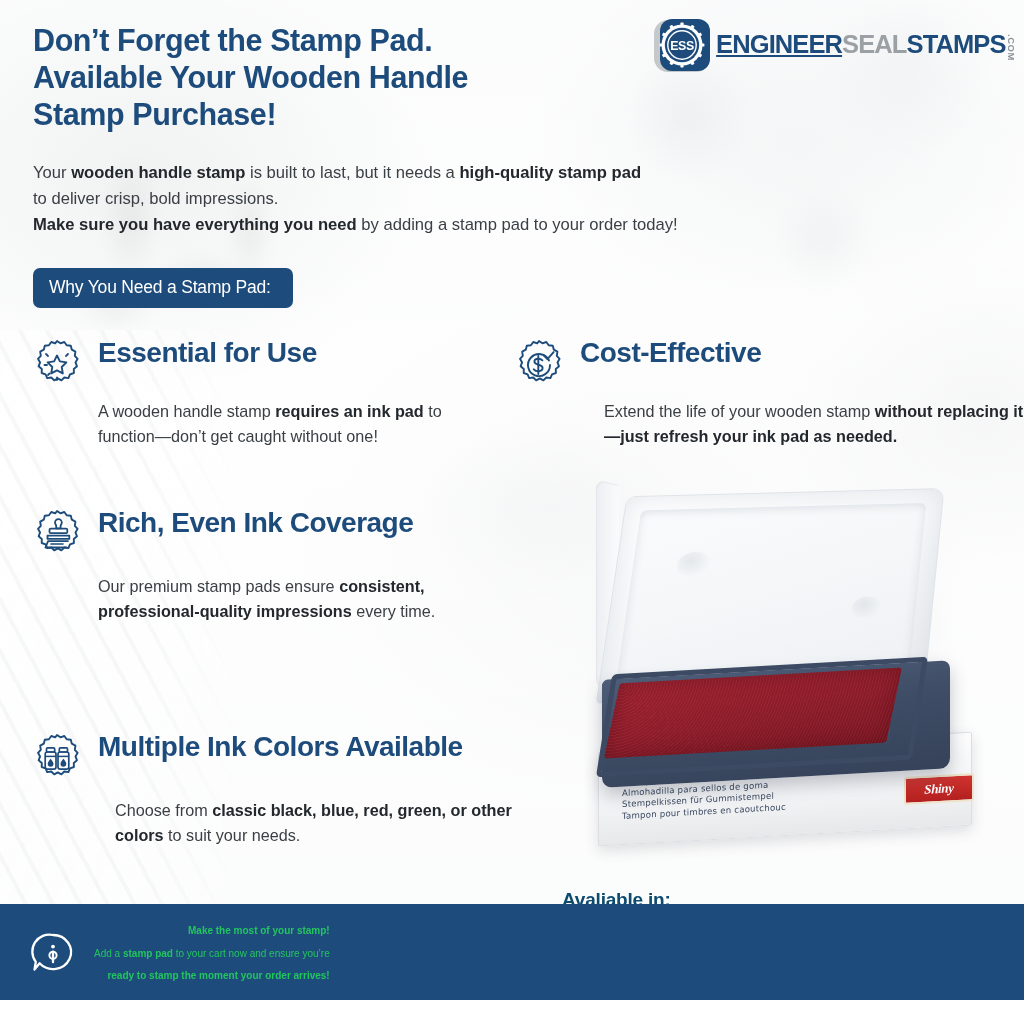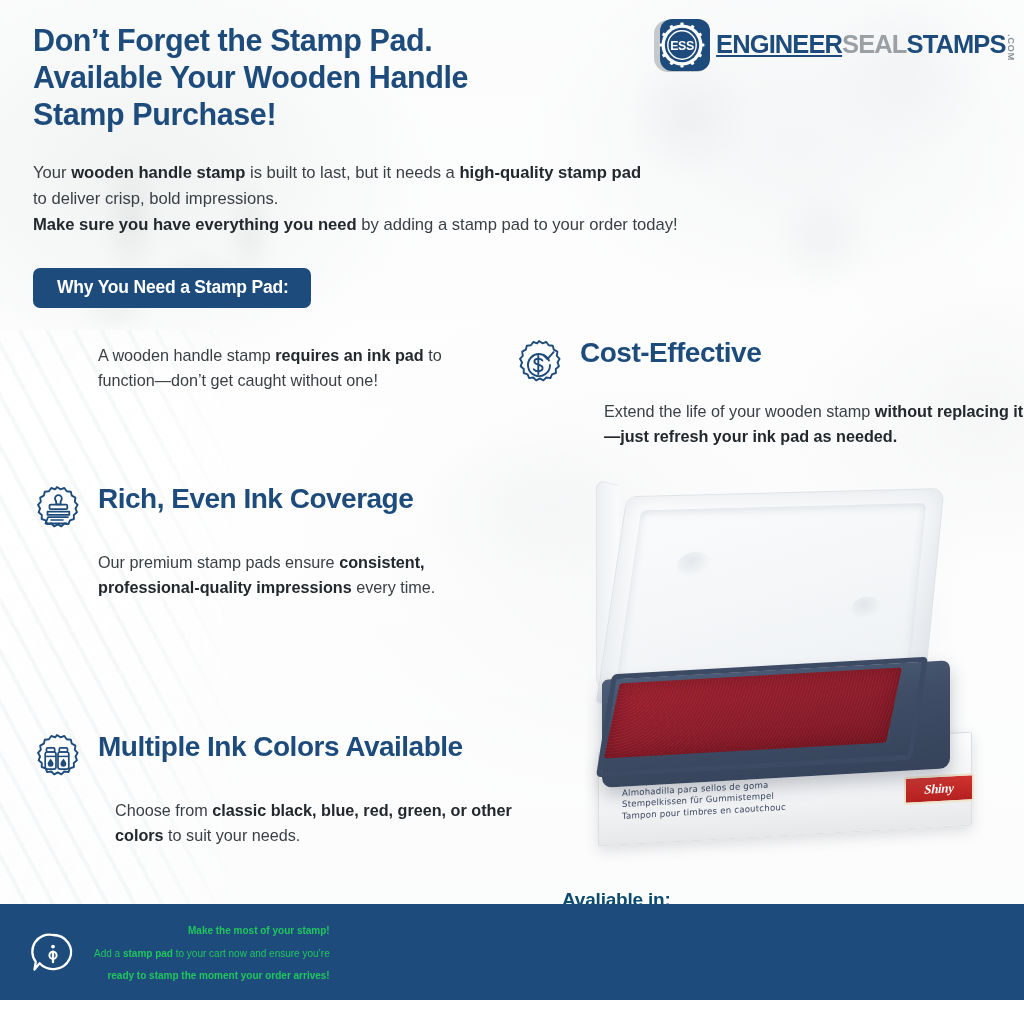--- a/index.html
+++ b/index.html
@@ -60,35 +60,35 @@
   .lw-b{color:#9ba0a4;}
   .lw-c{color:#1d4c7c;}
   .lw-dot{writing-mode:vertical-rl;font-size:9.5px;letter-spacing:.5px;color:#8f9499;font-weight:700;margin-left:1px;margin-top:2px;}
 
   
   .intro{position:absolute;left:33px;top:160px;width:880px;font-size:16.6px;line-height:26px;color:#3a3f44;}
   .intro b{color:#23282d;font-weight:700;}
 
   
   .pill{position:absolute;left:33px;top:268px;background:#1d4c7c;color:#fff;
-    font-weight:700;font-size:17.5px;padding:9px 22px 10px 24px;border-radius:7px;letter-spacing:-.2px;}
+    font-weight:400;font-size:17.5px;padding:9px 22px 10px 16px;border-radius:7px;letter-spacing:-.2px;}
 
   
   .feat{position:absolute;}
   .feat .fhead{display:flex;align-items:flex-start;gap:14px;}
   .ficon{width:54px;height:54px;flex:0 0 auto;margin-top:2px;}
   .ftitle{font-size:28px;line-height:33px;font-weight:700;color:#1d4c7c;letter-spacing:-.5px;}
   .fbody{font-size:16.2px;line-height:24.5px;color:#3a3f44;}
   .fbody b{color:#23282d;font-weight:700;}
 
   #feat-essential{left:30px;top:336px;width:470px;}
   #feat-essential .fbody{margin-left:68px;margin-top:7px;width:400px;}
   #feat-cost{left:512px;top:336px;width:520px;}
   #feat-cost .fbody{margin-left:92px;margin-top:7px;width:420px;}
-  #feat-rich{left:30px;top:482px;width:470px;}
+  #feat-rich{left:30px;top:506px;width:470px;}
   #feat-rich .fbody{margin-left:68px;margin-top:12px;width:380px;}
   #feat-colors{left:30px;top:730px;width:500px;}
   #feat-colors .fbody{margin-left:85px;margin-top:12px;width:415px;}
 
   
   .product{position:absolute;left:556px;top:470px;width:460px;height:420px;}
   .prod-bg{position:absolute;inset:0;background:
      radial-gradient(ellipse 260px 180px at 45% 40%, rgba(232,234,236,.85), rgba(250,250,251,0) 72%);}
 
   .box{position:absolute;left:42px;top:272px;width:372px;height:92px;
@@ -220,20 +220,36 @@
       </div>
       <div>to deliver crisp, bold impressions.</div>
       <div>
         <b>Make sure you have everything you need</b><span> by adding a stamp pad to your order today!</span>
       </div>
     </div>
 
     <div class="pill">Why You Need a Stamp Pad:</div>
 
     <div class="feat" id="feat-essential">
+      <div class="fhead">
+        <div class="ficon">
+          <svg viewBox="0 0 54 54" width="54" height="54">
+            <path d="M27 3 l3.4 2.3 3.9-1.3 2.4 3.3 4.1 .4 1 4 3.6 2 -.6 4.1 2.8 3 -2.1 3.6 1.5 3.9-3.2 2.6 .1 4.1-3.9 1.3-1.6 3.8-4.1-.6-2.9 2.9-3.6-2-3.6 2-2.9-2.9-4.1 .6-1.6-3.8-3.9-1.3 .1-4.1-3.2-2.6 1.5-3.9-2.1-3.6 2.8-3-.6-4.1 3.6-2 1-4 4.1-.4 2.4-3.3 3.9 1.3Z" fill="none" stroke="#1d4c7c" stroke-width="1.9" stroke-linejoin="round"></path>
+            <path d="M27 17.5 l2.9 5.9 6.5 .95 -4.7 4.6 1.1 6.5 -5.8-3.05 -5.8 3.05 1.1-6.5 -4.7-4.6 6.5-.95Z" fill="none" stroke="#1d4c7c" stroke-width="1.9" stroke-linejoin="round"></path>
+            <g stroke="#1d4c7c" stroke-width="1.8" stroke-linecap="round">
+              <line x1="16" y1="16" x2="18" y2="18"></line>
+              <line x1="38" y1="16" x2="36" y2="18"></line>
+              <line x1="14.5" y1="27" x2="17" y2="27"></line>
+              <line x1="27" y1="39.5" x2="27" y2="42"></line>
+              <line x1="18" y1="37" x2="19.5" y2="35.5"></line>
+            </g>
+          </svg>
+        </div>
+        <div class="ftitle">Essential for Use</div>
+      </div>
       <div class="fbody">
         <span>A wooden handle stamp </span><b>requires an ink pad</b><span> to function—don’t get caught without one!</span>
       </div>
     </div>
 
     <div class="feat" id="feat-cost">
       <div class="fhead">
         <div class="ficon">
           <svg viewBox="0 0 54 54" width="54" height="54">
             <path d="M27 3 l3.4 2.3 3.9-1.3 2.4 3.3 4.1 .4 1 4 3.6 2 -.6 4.1 2.8 3 -2.1 3.6 1.5 3.9-3.2 2.6 .1 4.1-3.9 1.3-1.6 3.8-4.1-.6-2.9 2.9-3.6-2-3.6 2-2.9-2.9-4.1 .6-1.6-3.8-3.9-1.3 .1-4.1-3.2-2.6 1.5-3.9-2.1-3.6 2.8-3-.6-4.1 3.6-2 1-4 4.1-.4 2.4-3.3 3.9 1.3Z" fill="none" stroke="#1d4c7c" stroke-width="1.9" stroke-linejoin="round"></path>

